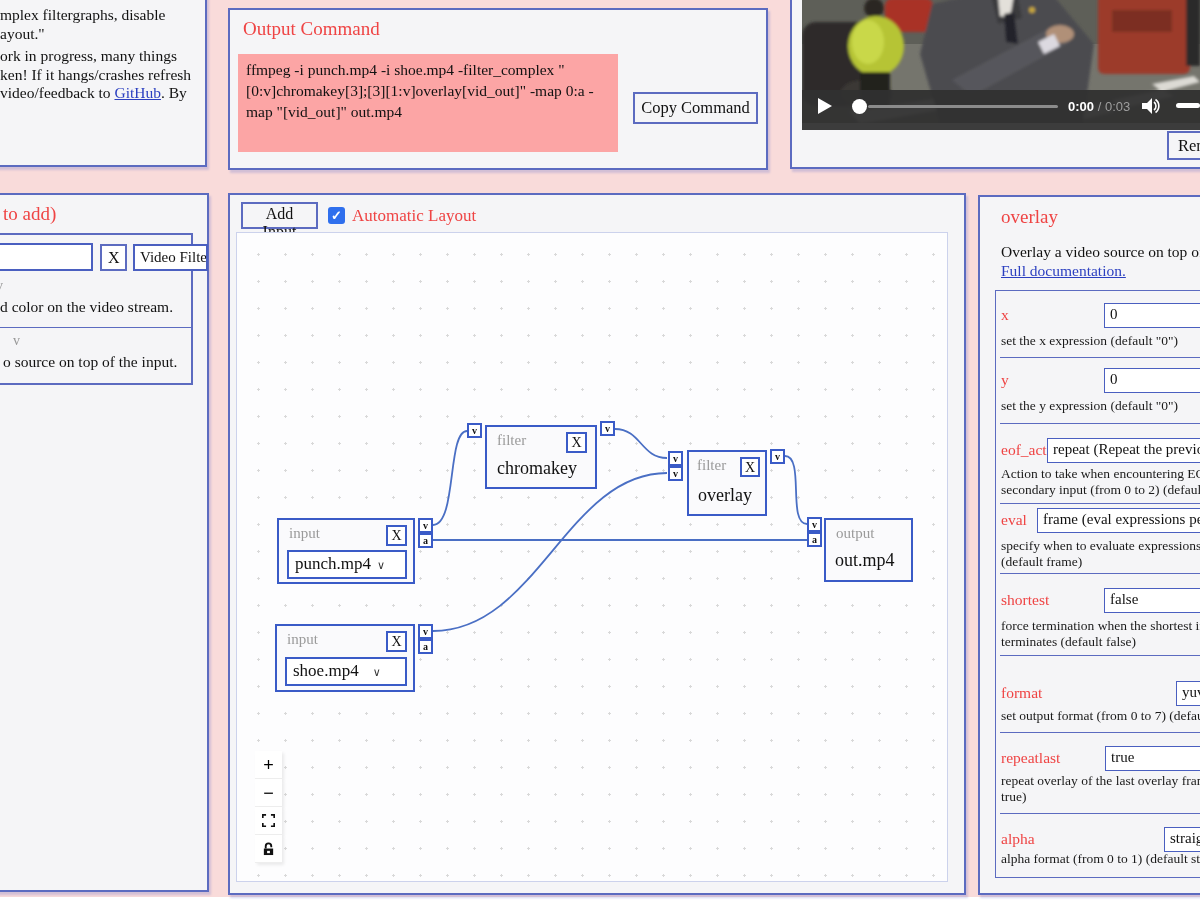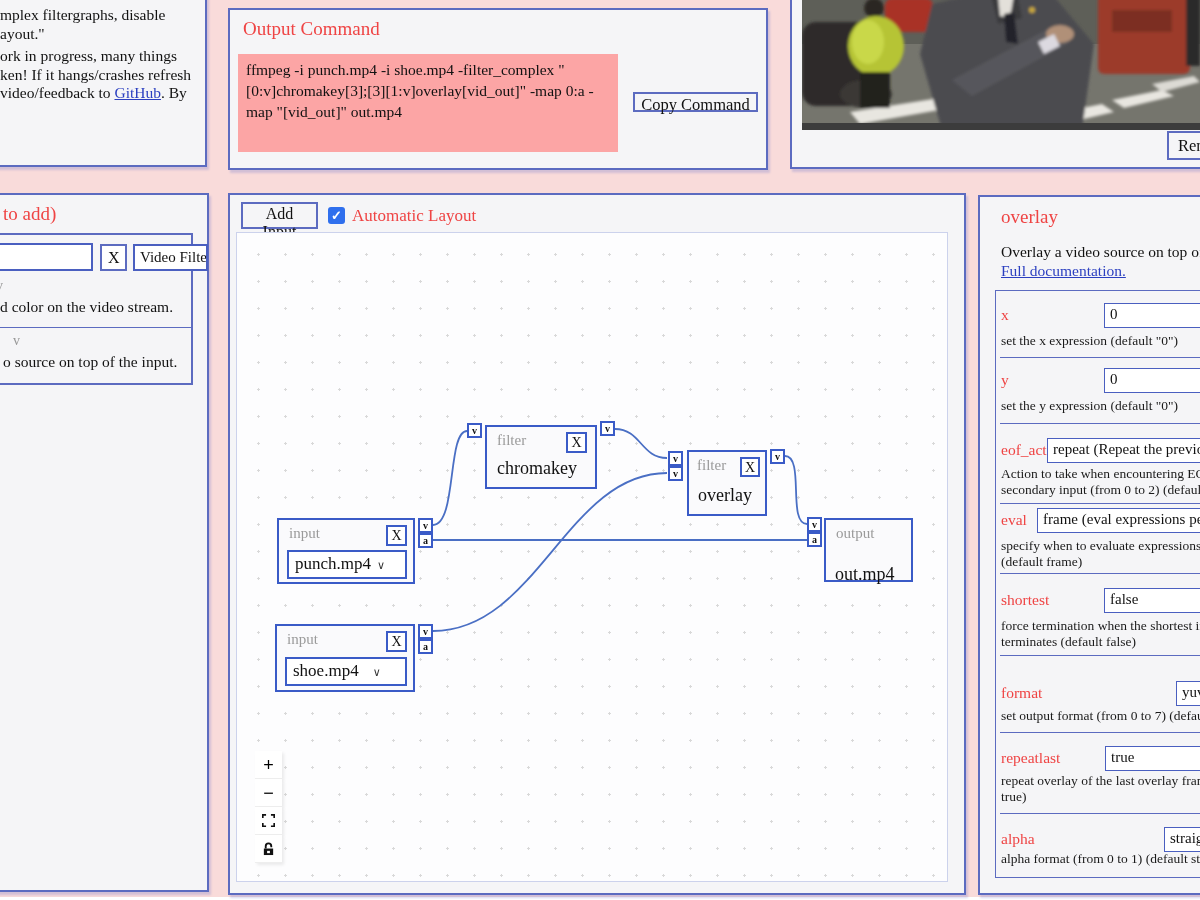--- a/index.html
+++ b/index.html
@@ -45,21 +45,21 @@
     <div style="height:4px;"></div>
     <div>ork in progress, many things</div>
     <div>ken! If it hangs/crashes refresh</div>
     <div><span>video/feedback to </span><span class="link">GitHub</span><span>. By</span></div>
   </div>
 
   <div class="panel" style="left:228px;top:8px;width:536px;height:158px;"></div>
   <div class="plabel" style="left:243px;top:18px;font-size:19px;">Output Command</div>
   <div style="position:absolute;left:238px;top:54px;width:380px;height:98px;background:#fca5a5;
               font-size:15.5px;line-height:21px;padding:5px 8px;box-sizing:border-box;overflow:hidden;">ffmpeg -i punch.mp4 -i shoe.mp4 -filter_complex "[0:v]chromakey[3];[3][1:v]overlay[vid_out]" -map 0:a -map "[vid_out]" out.mp4</div>
-  <button class="btn" style="left:633px;top:92px;width:125px;height:20px;font-size:16.5px;">Copy Command</button>
+  <button class="btn" style="left:633px;top:92px;width:125px;height:32px;font-size:16.5px;">Copy Command</button>
 
   <div class="panel" style="left:790px;top:-30px;width:470px;height:195px;"></div>
   <div style="position:absolute;left:802px;top:-16px;width:398px;height:146px;background:#55554f;overflow:hidden;">
     <svg width="398" height="146" viewBox="0 0 398 146" style="position:absolute;left:0;top:0;">
       <defs>
           <filter id="soft">
             <feGaussianBlur stdDeviation="1.7"></feGaussianBlur>
           </filter>
         </defs>
       <rect x="0" y="0" width="398" height="70" fill="#5e5f58"></rect>
@@ -83,20 +83,35 @@
         <polygon points="196,12 212,10 208,34 198,32" fill="#e3e0da"></polygon>
         <polygon points="202,30 212,28 216,60 204,58" fill="#23232a"></polygon>
         <polygon points="150,96 248,44 268,58 170,112" fill="#56565c"></polygon>
         <ellipse cx="258" cy="50" rx="14" ry="9" fill="#b09078"></ellipse>
         <polygon points="236,58 252,50 258,62 242,70" fill="#dcd9e0"></polygon>
         <circle cx="230" cy="26" r="3" fill="#c9a83c"></circle>
         <rect x="384" y="4" width="14" height="78" fill="#2c2b29"></rect>
       </g>
     </svg>
 
+    <div style="position:absolute;left:0;top:106px;width:398px;height:33px;background:rgba(48,48,48,.95);">
+      <div style="position:absolute;left:16px;top:8px;width:0;height:0;border-left:14px solid #fff;border-top:8px solid transparent;border-bottom:8px solid transparent;"></div>
+      <div style="position:absolute;left:50px;top:9px;width:15px;height:15px;border-radius:50%;background:#fff;"></div>
+      <div style="position:absolute;left:66px;top:15px;width:190px;height:3px;border-radius:2px;background:#8b8b8b;"></div>
+      <div class="ctrl-time" style="position:absolute;left:266px;top:9px;">
+        <span style="color:#fff;font-weight:bold;">0:00</span>
+        <span style="color:#9e9e9e;">/</span>
+        <span style="color:#9e9e9e;">0:03</span>
+      </div>
+      <svg style="position:absolute;left:338px;top:7px;" width="20" height="18" viewBox="0 0 20 18">
+        <polygon points="2,6 7,6 12,1 12,17 7,12 2,12" fill="#fff"></polygon>
+        <path d="M14,5 a5,5 0 0 1 0,8 M15.5,2.5 a8,8 0 0 1 0,13" stroke="#fff" stroke-width="1.6" fill="none"></path>
+      </svg>
+      <div style="position:absolute;left:374px;top:13px;width:24px;height:5px;border-radius:3px;background:#fff;"></div>
+    </div>
     <div style="position:absolute;left:0;top:139px;width:398px;height:7px;background:#3c3c3c;"></div>
   </div>
   <button class="btn" style="left:1167px;top:131px;width:78px;height:29px;font-size:16.5px;text-align:left;padding-left:9px;">Render</button>
 
   <div class="panel" style="left:-40px;top:193px;width:245px;height:695px;"></div>
   <div class="plabel" style="left:3px;top:203px;font-size:19px;">to add)</div>
   <div style="position:absolute;left:-20px;top:233px;width:213px;height:152px;border:2px solid #5c6bc0;box-sizing:border-box;"></div>
   <div class="whitebox" style="left:-30px;top:243px;width:123px;height:28px;border-width:2px;"></div>
   <button class="btn" style="left:100px;top:244px;width:27px;height:27px;background:#fff;font-size:16px;">X</button>
   <div class="whitebox" style="left:133px;top:244px;width:75px;height:27px;border-width:2px;font-size:15px;padding-top:3px;">
@@ -163,21 +178,21 @@
       <span class="kind" style="left:8px;">filter</span>
       <div class="xbtn" style="right:5px;top:5px;width:20px;height:20px;line-height:17px;">X</div>
       <div class="title" style="left:9px;top:33px;">overlay</div>
     </div>
     <div class="port" style="left:431px;top:218px;">v</div>
     <div class="port" style="left:431px;top:233px;">v</div>
     <div class="port" style="left:533px;top:216px;">v</div>
 
     <div class="node" style="left:587px;top:285px;width:89px;height:64px;">
       <span class="kind">output</span>
-      <div class="title" style="left:9px;top:30px;margin-top:14px;">out.mp4</div>
+      <div class="title" style="left:9px;top:30px;">out.mp4</div>
     </div>
     <div class="port" style="left:570px;top:284px;">v</div>
     <div class="port" style="left:570px;top:299px;">a</div>
 
     <button class="zbtn" style="left:18px;top:518px;">+</button>
     <button class="zbtn" style="left:18px;top:546px;">−</button>
     <button class="zbtn" style="left:18px;top:574px;">
       <svg width="13" height="13" viewBox="0 0 16 16" style="margin-top:6px;">
         <path d="M1,5 V1 H5 M11,1 H15 V5 M15,11 V15 H11 M5,15 H1 V11" stroke="#111" stroke-width="2" fill="none"></path>
       </svg>

